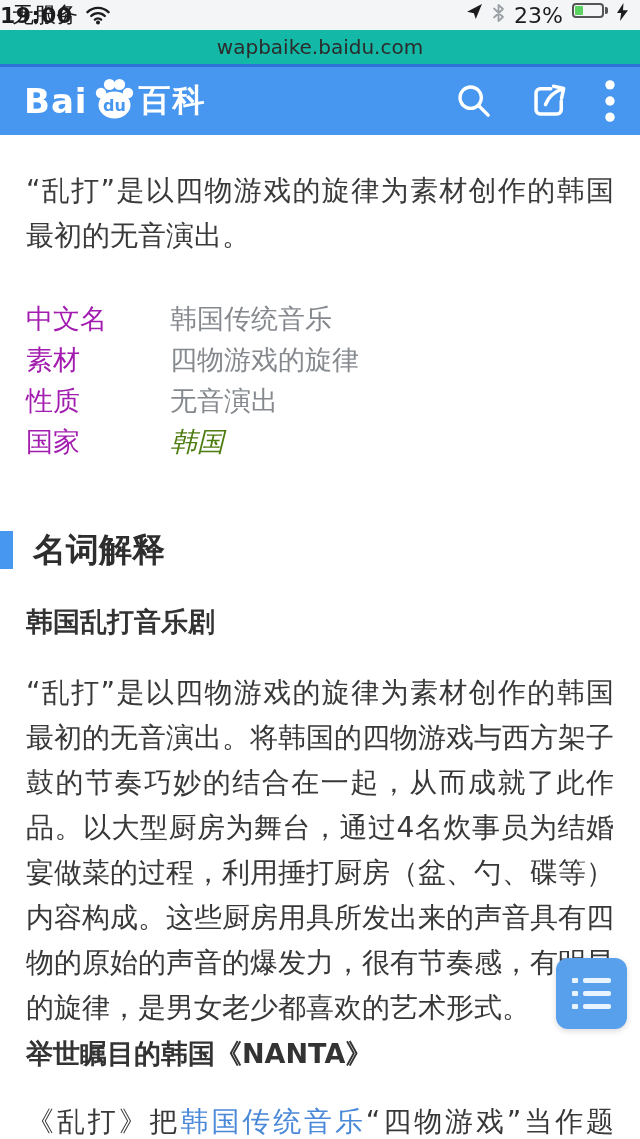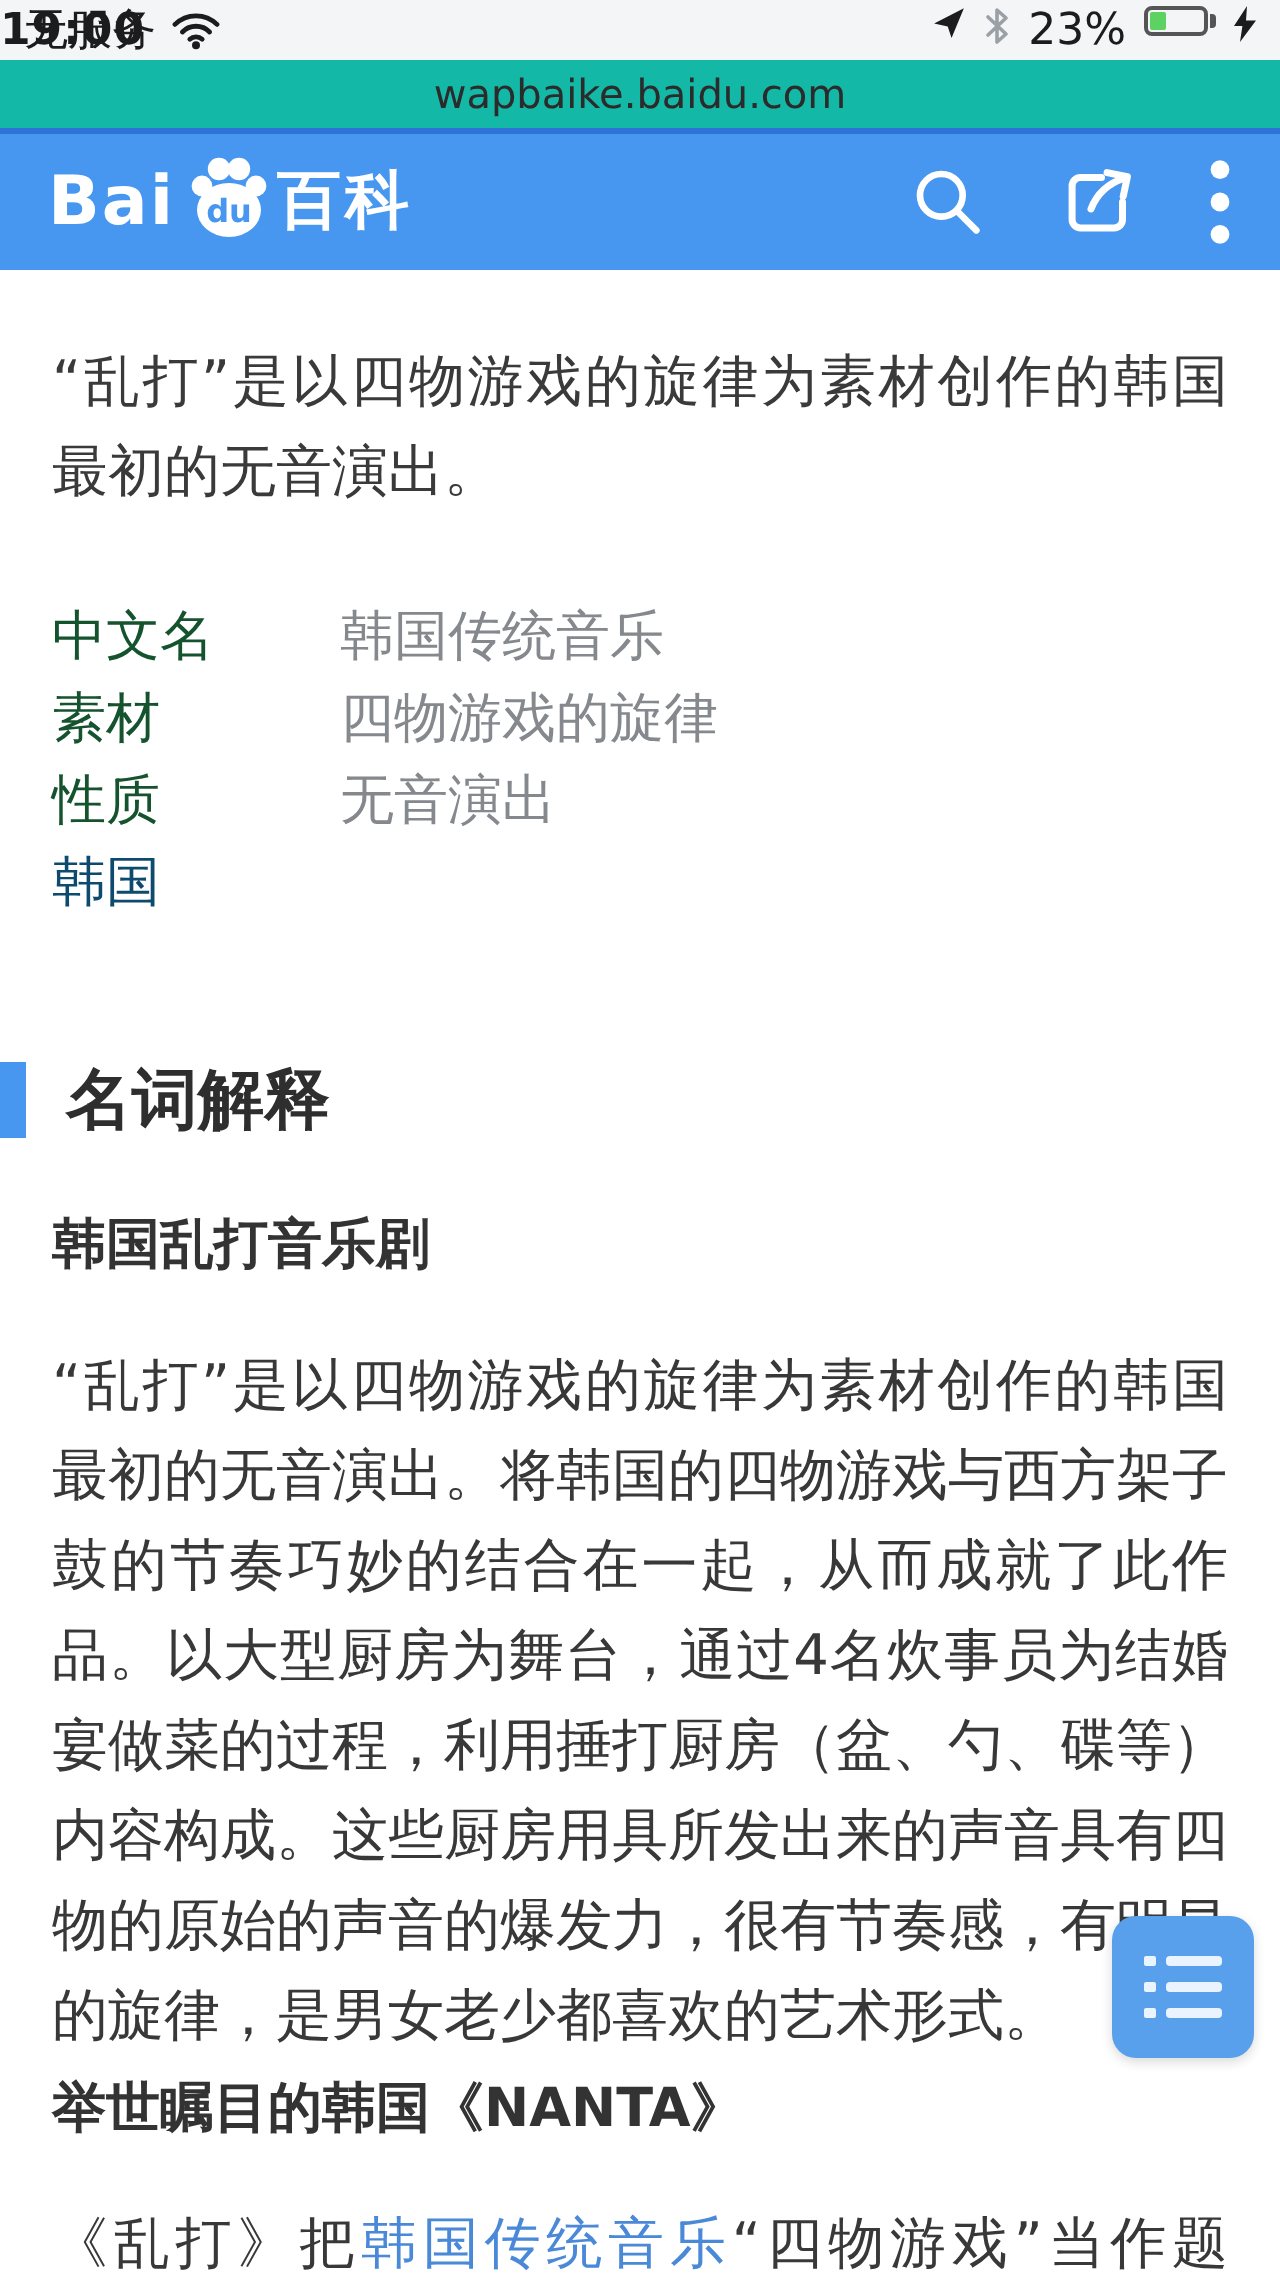--- a/index.html
+++ b/index.html
@@ -45,23 +45,23 @@
   .header-actions{ margin-left:auto; display:flex; align-items:center; gap:34px; }
   .hicon{ display:flex; align-items:center; justify-content:center; cursor:pointer; }
   
   .content{ padding:0 26px; color:#363636; }
   .summary{
     margin-top:33px; font-size:28px; line-height:45px;
     text-align:justify; color:#3a3a3a;
   }
   .infobox{ margin-top:40px; }
   .info-row{ display:flex; line-height:41px; font-size:27px; }
-  .info-label{ width:144px; flex:0 0 144px; color:#14532d; }
+  .info-label{ width:144px; flex:0 0 144px; color:#a21caf; }
   .info-value{ color:#85898d; }
-  .info-link{ color:#0c4a6e; cursor:pointer; }
+  .info-link{ color:#4d7c0f; cursor:pointer;font-style:italic; }
   .section-head{ position:relative; margin-top:68px; height:40px; display:flex; align-items:center; }
   .section-bar{
     position:absolute; left:-26px; top:1px; width:13px; height:38px; background:#4797f0;
   }
   .section-title{ font-size:33px; font-weight:bold; color:#2e2e2e; padding-left:7px; }
   .sub-heading{ margin-top:34px; font-size:27px; font-weight:bold; color:#333; }
   .body-par{
     margin-top:30px; font-size:28px; line-height:45px;
     text-align:justify; color:#383838;
   }
@@ -167,20 +167,21 @@
       </div>
       <div class="info-row">
         <span class="info-label">素材</span>
         <span class="info-value">四物游戏的旋律</span>
       </div>
       <div class="info-row">
         <span class="info-label">性质</span>
         <span class="info-value">无音演出</span>
       </div>
       <div class="info-row">
+        <span class="info-label">国家</span>
         <span class="info-value info-link">韩国</span>
       </div>
     </div>
 
     <div class="section-head">
       <span class="section-bar"></span>
       <span class="section-title">名词解释</span>
     </div>
 
     <h3 class="sub-heading">韩国乱打音乐剧</h3>

